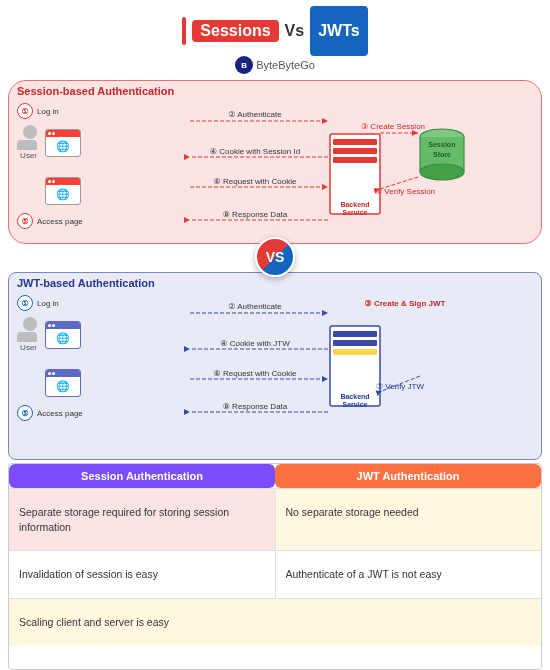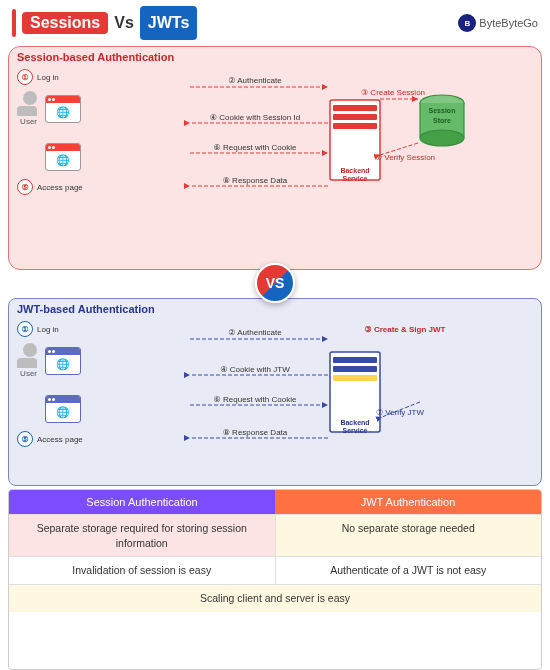--- a/index.html
+++ b/index.html
@@ -19,20 +19,21 @@
       flex-direction: column;
     }
 
     
     .header {
       display: flex;
       align-items: center;
       justify-content: space-between;
       padding: 6px 12px 4px 12px;
       background: #fff;
+      flex-direction: column;
     }
     .title-area {
       display: flex;
       align-items: center;
       gap: 6px;
     }
     .title-left-bar {
       width: 4px;
       height: 28px;
       background: #e53935;
@@ -49,21 +50,21 @@
     .title-vs {
       font-size: 16px;
       font-weight: bold;
       color: #333;
     }
     .title-jwts {
       background: #1565c0;
       color: #fff;
       font-weight: bold;
       font-size: 16px;
-      padding: 8px 8px;
+      padding: 16px 8px;
       border-radius: 4px;
     }
     .logo {
       font-size: 11px;
       color: #555;
       display: flex;
       align-items: center;
       gap: 3px;
     }
     .logo-icon {
@@ -76,25 +77,25 @@
       justify-content: center;
       color: #fff;
       font-size: 8px;
       font-weight: bold;
     }
 
     
     .section-session {
       background: #fce4e4;
       border: 1.5px solid #e57373;
-      border-radius: 12px;
+      border-radius: 18px;
       margin: 2px 8px 0 8px;
       padding: 4px 8px 6px 8px;
       position: relative;
-      height: 224px;
+      height: 164px;
     }
     .section-jwt {
       background: #e8eaf6;
       border: 1.5px solid #7986cb;
       border-radius: 8px;
       margin: 2px 8px 0 8px;
       padding: 4px 8px 16px 8px;
       position: relative;
       height: 188px;
     }
@@ -246,22 +247,23 @@
       overflow: hidden;
       flex: 1;
     }
     .comp-header {
       display: flex;
     }
     .comp-header-cell {
       flex: 1;
       padding: 6px 8px;
       text-align: center;
-      font-weight: normal;
+      font-weight: bold;
       font-size: 11px;
+      border-radius: 6px;
     }
     .comp-header-session {
       background: #7c4dff;
       color: #fff;
     }
     .comp-header-jwt {
       background: #ff7043;
       color: #fff;
     }
     .comp-row {
@@ -269,22 +271,21 @@
       border-top: 1px solid #e0e0e0;
     }
     .comp-row:nth-child(odd) {
       background: #fce4e4;
     }
     .comp-row:nth-child(even) {
       background: #fff;
     }
     .comp-cell {
       flex: 1;
-      padding: 6px 10px;
-      text-align: center;
+      padding: 16px 10px;
       font-size: 10.5px;
       color: #333;
       border-right: 1px solid #e0e0e0;
       line-height: 1.4;
     }
     .comp-cell:last-child {
       border-right: none;
     }
 
     

